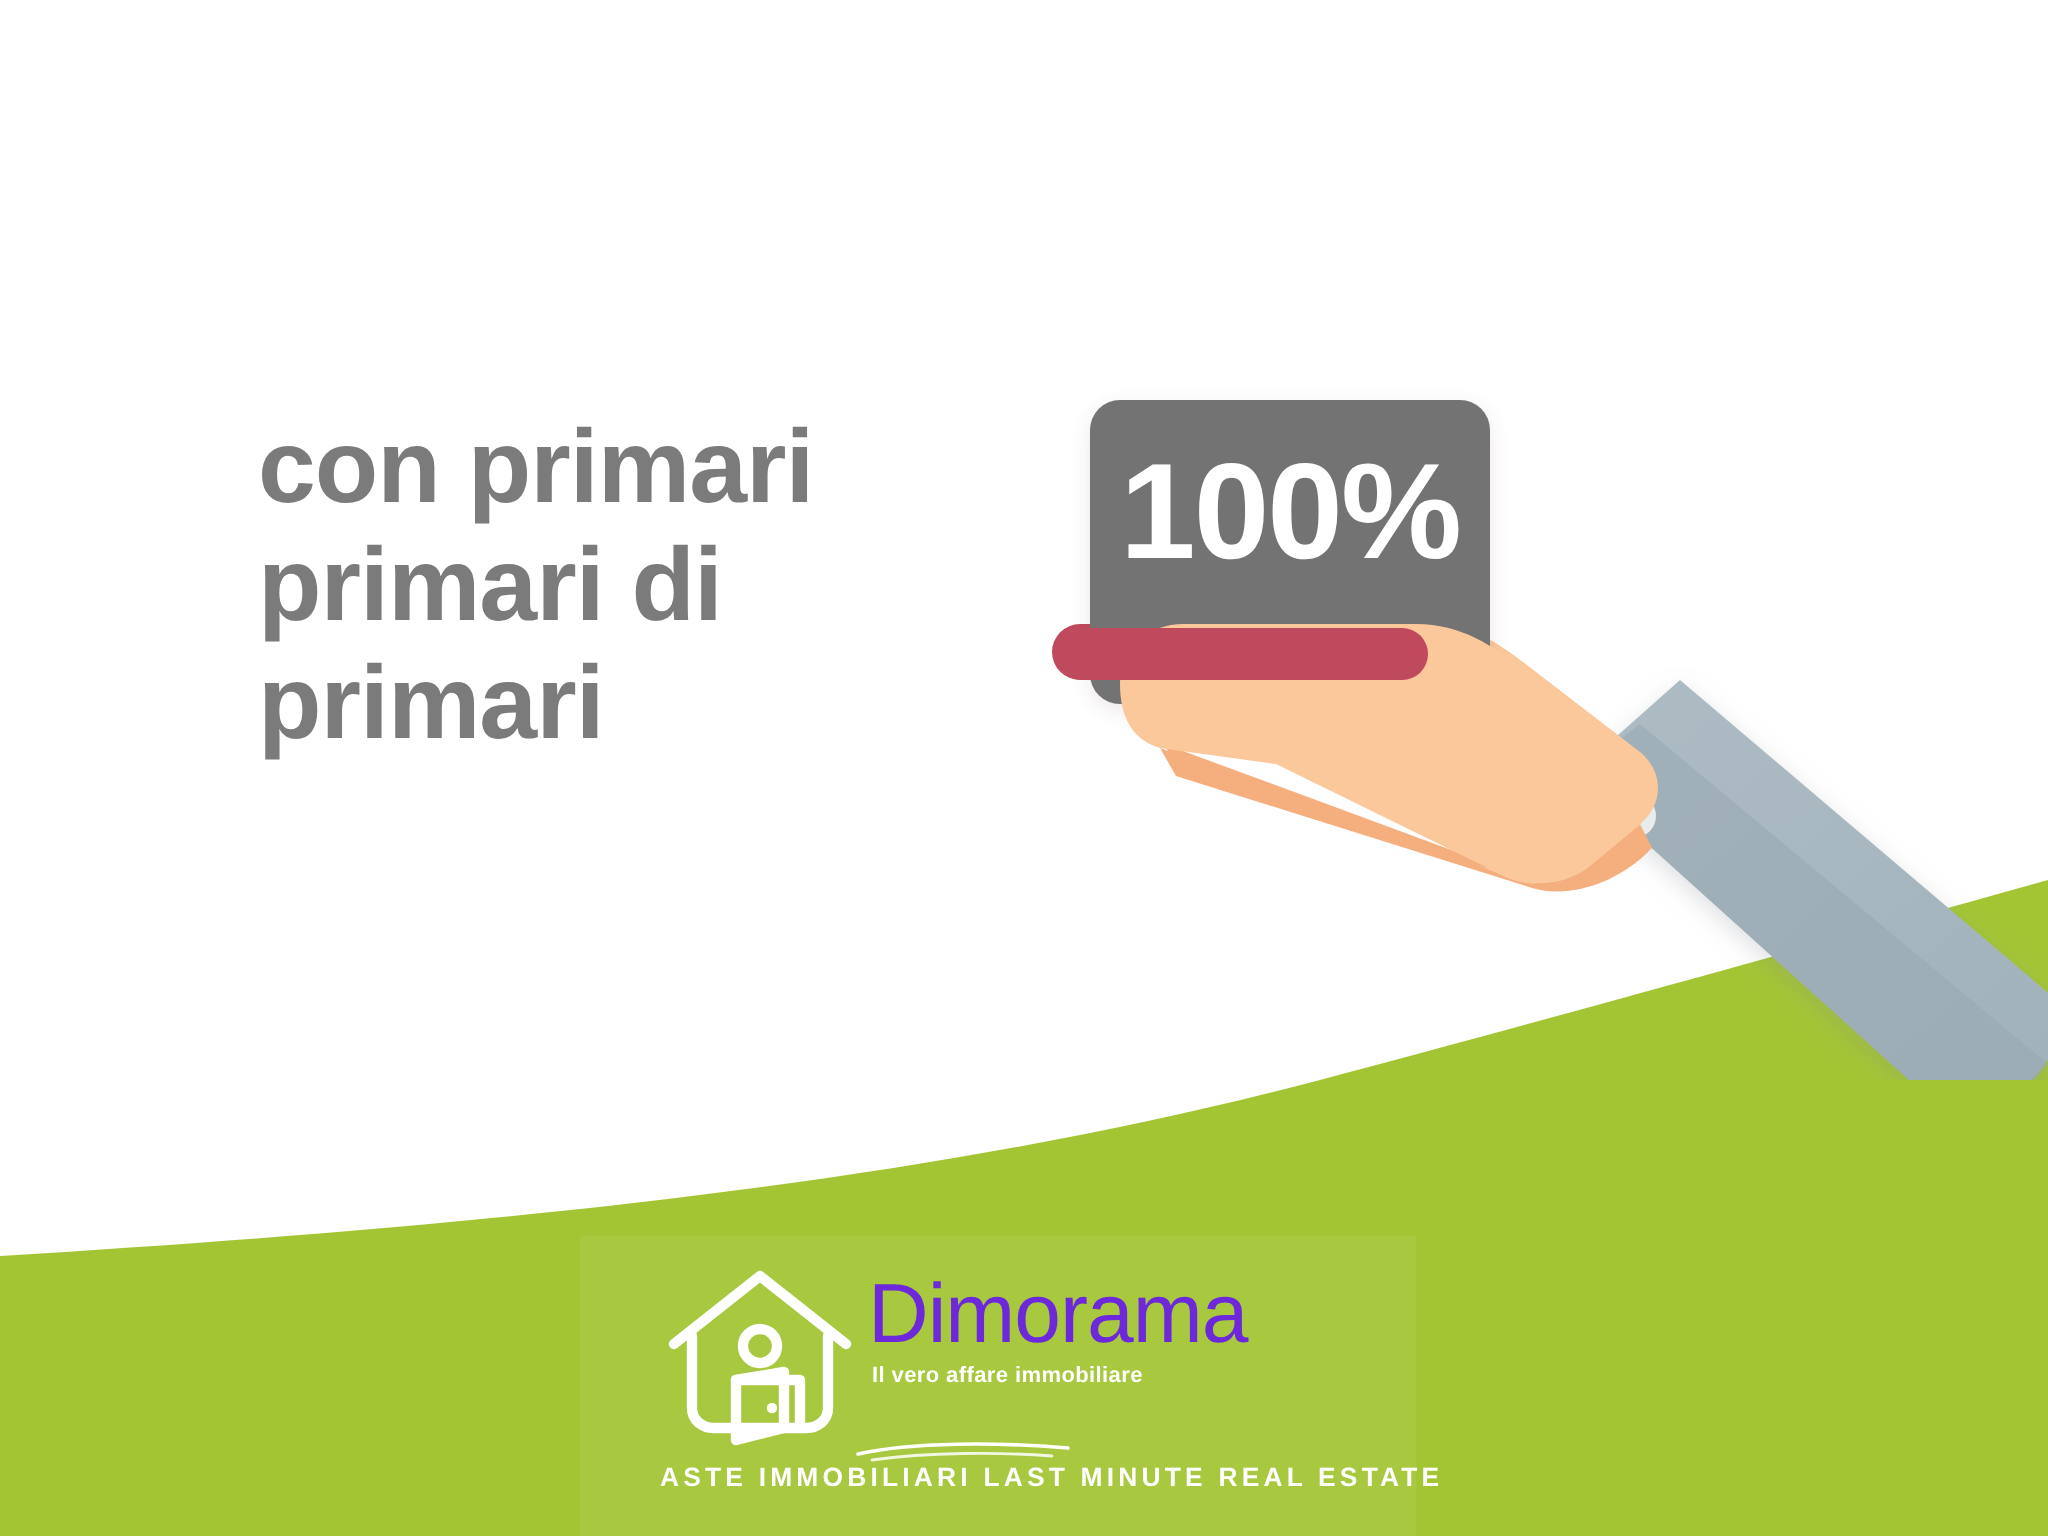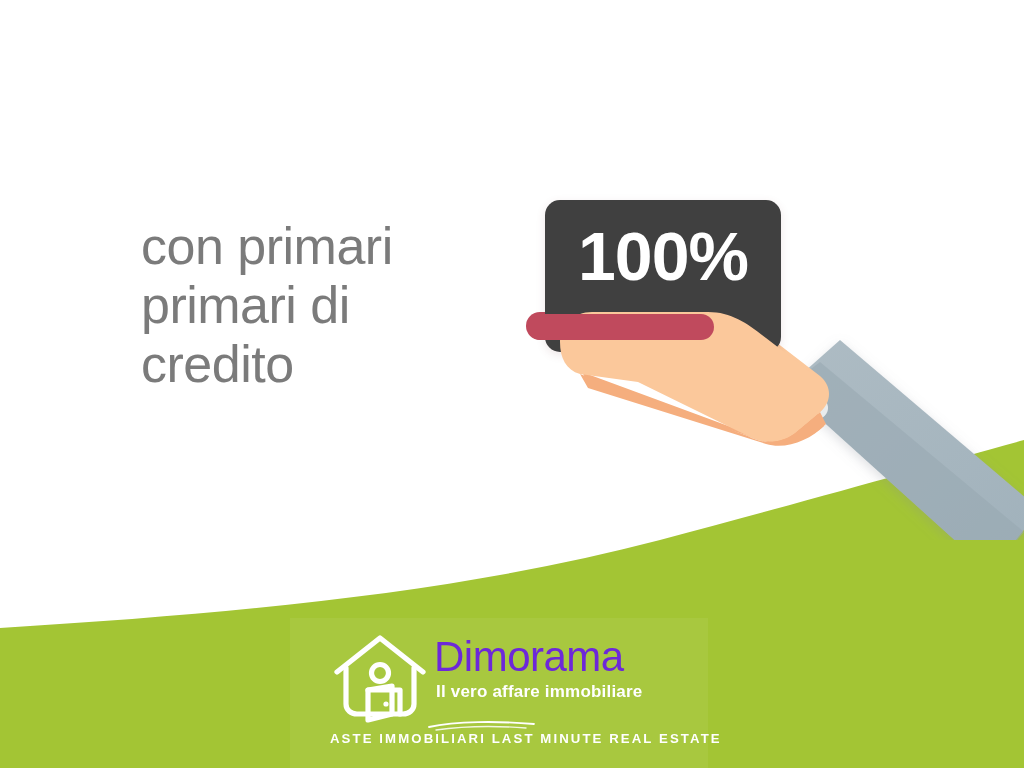--- a/index.html
+++ b/index.html
@@ -45,47 +45,47 @@
     background: #a0c437;
     color: #ffffff;
     font-size: 52px;
     font-weight: bold;
     line-height: 1.06;
     letter-spacing: -0.5px;
     padding: 6px 14px 9px 12px;
     white-space: nowrap;
   }
   .headline-rest {
-    margin: 12px;
+    margin: 0;
     padding: 0 0 0 6px;
     color: #7b7b7b;
     font-size: 52px;
-    font-weight: normal;
+    font-weight: bold;
     line-height: 1.13;
     letter-spacing: -0.5px;
   }
   .headline-rest .hl-line {
     display: block;
   }
 
   
   .illustration {
     position: absolute;
     left: 520px;
     top: 180px;
     width: 504px;
     height: 360px;
   }
   .card-100 {
     position: absolute;
     left: 25px;
     top: 20px;
-    width: 236px;
+    width: 200px;
     height: 152px;
-    background: #404040;
+    background: #737373;
     border-radius: 15px;
     box-shadow: 0 3px 10px rgba(120,60,70,0.13);
   }
   .card-100-text {
     position: absolute;
     left: 0;
     top: 0;
     width: 100%;
     text-align: center;
     padding-top: 22px;
@@ -130,21 +130,21 @@
     margin: 0;
     color: #6d28d9;
     font-size: 42px;
     font-weight: normal;
     letter-spacing: -0.5px;
     line-height: 1;
   }
   .logo-slogan {
     margin: 5px 0 0 2px;
     color: #ffffff;
-    font-size: 17px;
+    font-size: 11px;
     font-weight: bold;
     letter-spacing: 0.2px;
     line-height: 1;
   }
   .logo-rule {
     position: absolute;
     left: 96px;
     top: 96px;
     width: 112px;
     height: 14px;
@@ -169,21 +169,21 @@
 <div id="banner">
 
   <svg class="wave-layer" viewBox="0 0 1024 768" preserveAspectRatio="none" xmlns="http://www.w3.org/2000/svg">
     <path d="M 0 628 C 260 612 470 590 660 540 C 810 500 930 466 1024 440 L 1024 768 L 0 768 Z" fill="#a3c534"></path>
   </svg>
 
   <div class="headline">
     <div class="headline-rest">
       <span class="hl-line">con primari</span>
       <span class="hl-line">primari di</span>
-      <span class="hl-line">credito</span>
+      <span class="hl-line">primari</span>
     </div>
   </div>
 
   <div class="illustration">
 
     <svg width="504" height="360" viewBox="0 0 504 360" xmlns="http://www.w3.org/2000/svg" style="position:absolute;left:0;top:0;">
       <defs>
         <linearGradient id="sleeveGrad" x1="0" y1="0" x2="1" y2="1">
           <stop offset="0%" stop-color="#aebcc4"></stop>
           <stop offset="100%" stop-color="#a0b1bb"></stop>

